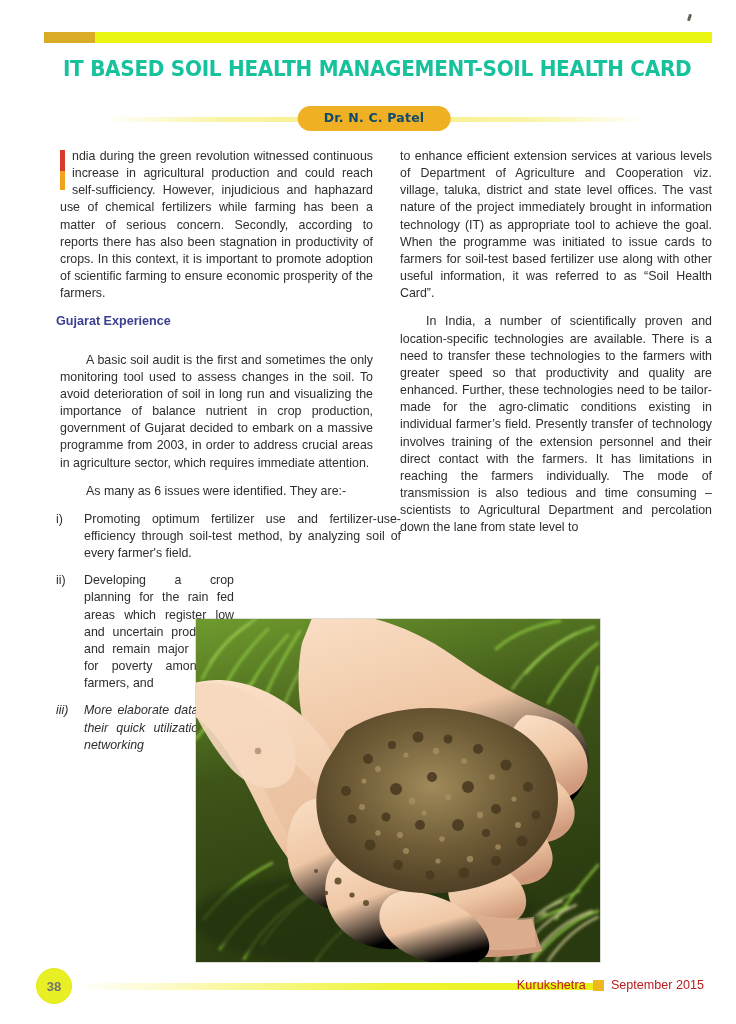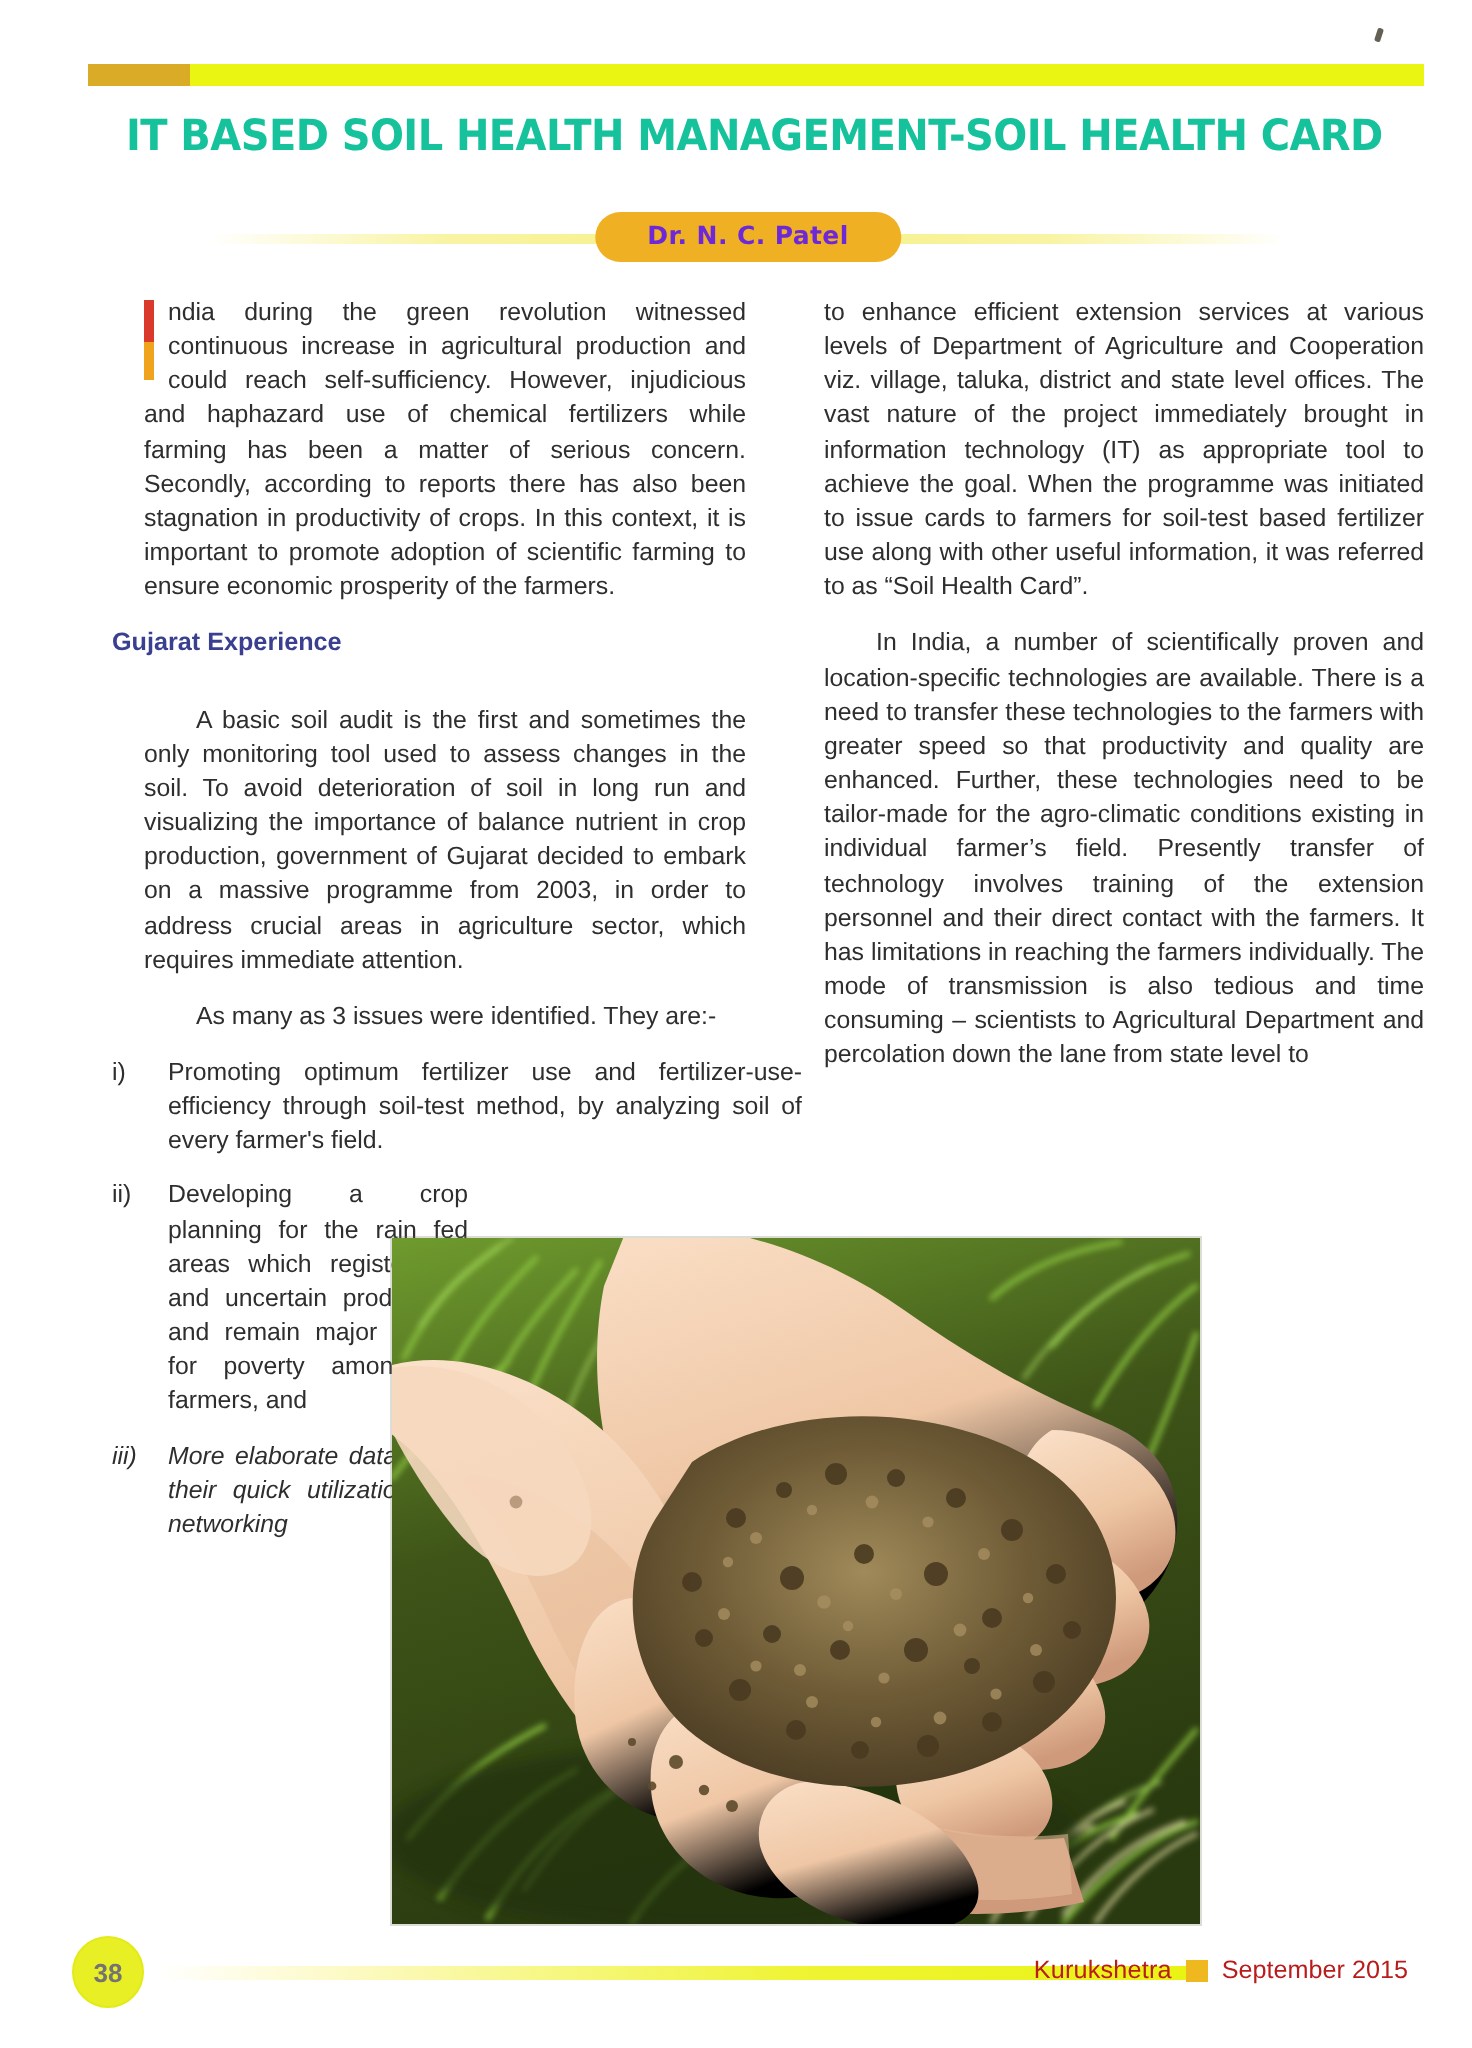--- a/index.html
+++ b/index.html
@@ -90,21 +90,21 @@
         rgba(243,235,90,0.75) 50%,
         rgba(243,235,90,0.55) 78%,
         rgba(245,240,120,0) 100%);
   }
   .byline-pill {
     position: absolute;
     left: 50%;
     top: 0;
     transform: translateX(-50%);
     background: #f0b023;
-    color: #6d28d9;
+    color: #0c4a6e;
     border-radius: 13px;
     padding: 4px 26px 5px 26px;
     font-family: "DejaVu Sans", sans-serif;
     font-weight: 700;
     font-size: 12.5px;
     letter-spacing: 0.2px;
     white-space: nowrap;
     line-height: 1.25;
   }
 
@@ -115,21 +115,21 @@
     font-size: 12.4px;
     line-height: 17.15px;
     color: #2e2e2e;
     text-align: justify;
     font-family: "Liberation Sans", sans-serif;
   }
   .col-left  { left: 56px;  width: 317px; }
   .col-right { left: 396px; width: 316px; }
 
   .col p {
-    margin: 0 0 11px 16px;
+    margin: 0 0 11px 4px;
     text-align: justify;
     text-justify: inter-word;
   }
   .col p.indent { text-indent: 26px; }
   .col p.noindent { text-indent: 0; }
 
   
   .dropbar {
     float: left;
     width: 5px;
@@ -250,21 +250,21 @@
   </div>
 
   <div class="col col-left">
 
     <p class="noindent"><span class="dropbar"></span><span>ndia during the green revolution witnessed continuous increase in agricultural production and could reach self-sufficiency. However, injudicious and haphazard use of chemical fertilizers while farming has been a matter of serious concern. Secondly, according to reports there has also been stagnation in productivity of crops. In this context, it is important to promote adoption of scientific farming to ensure economic prosperity of the farmers.</span></p>
 
     <div class="section-head">Gujarat Experience</div>
 
     <p class="indent">A basic soil audit is the first and sometimes the only monitoring tool used to assess changes in the soil. To avoid deterioration of soil in long run and visualizing the importance of balance nutrient in crop production, government of Gujarat decided to embark on a massive programme from 2003, in order to address crucial areas in agriculture sector, which requires immediate attention.</p>
 
-    <p class="indent">As many as 3 issues were identified. They are:-</p>
+    <p class="indent">As many as 6 issues were identified. They are:-</p>
 
     <ol class="roman">
       <li style="width: 317px;">
         <span class="marker">i)</span>
         <span class="li-body">Promoting optimum fertilizer use and fertilizer-use-efficiency through soil-test method, by analyzing soil of every farmer's field.</span>
       </li>
       <li style="width: 150px;">
         <span class="marker">ii)</span>
         <span class="li-body">Developing a crop planning for the rain fed areas which register low and uncertain productivity and remain major reason for poverty among the farmers, and</span>
       </li>

